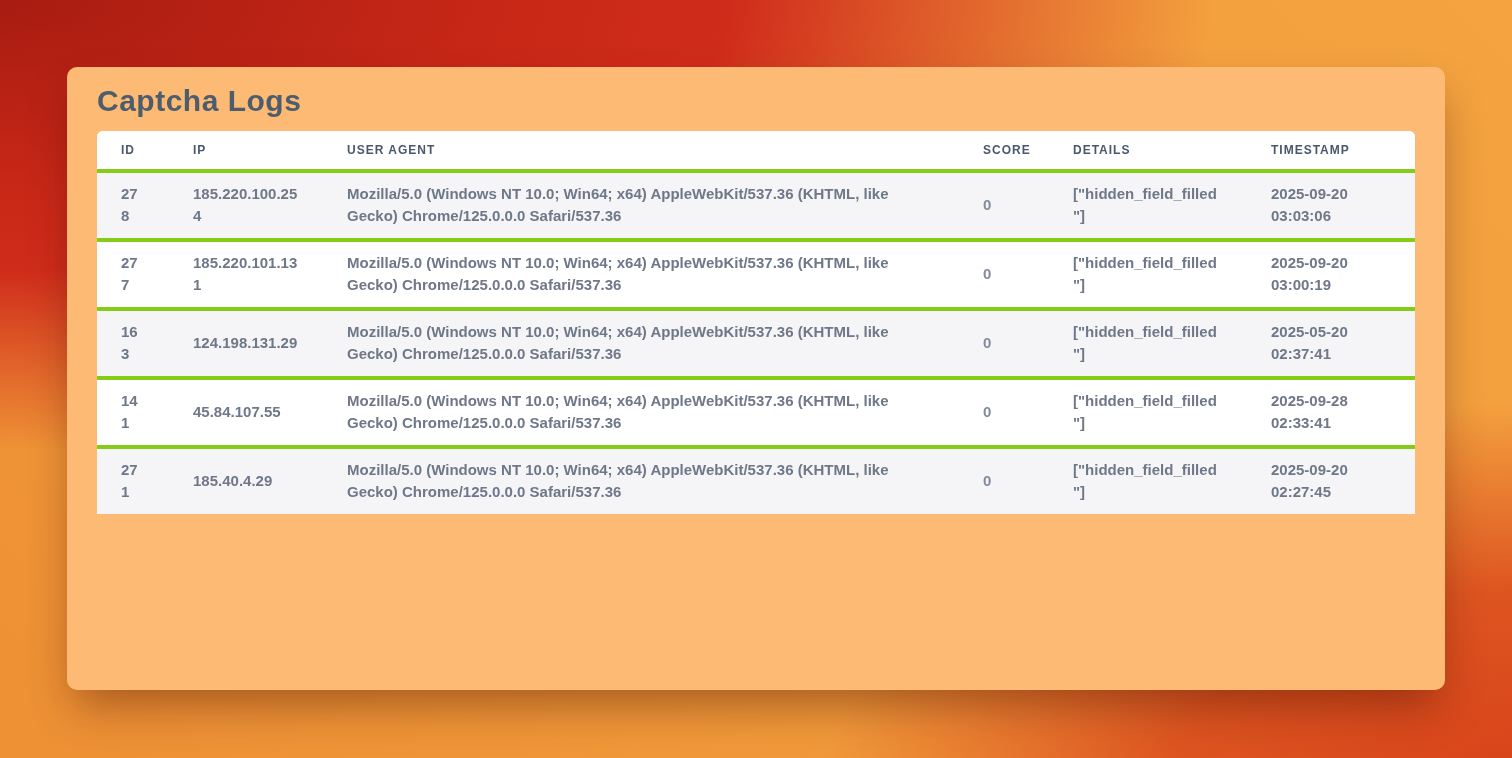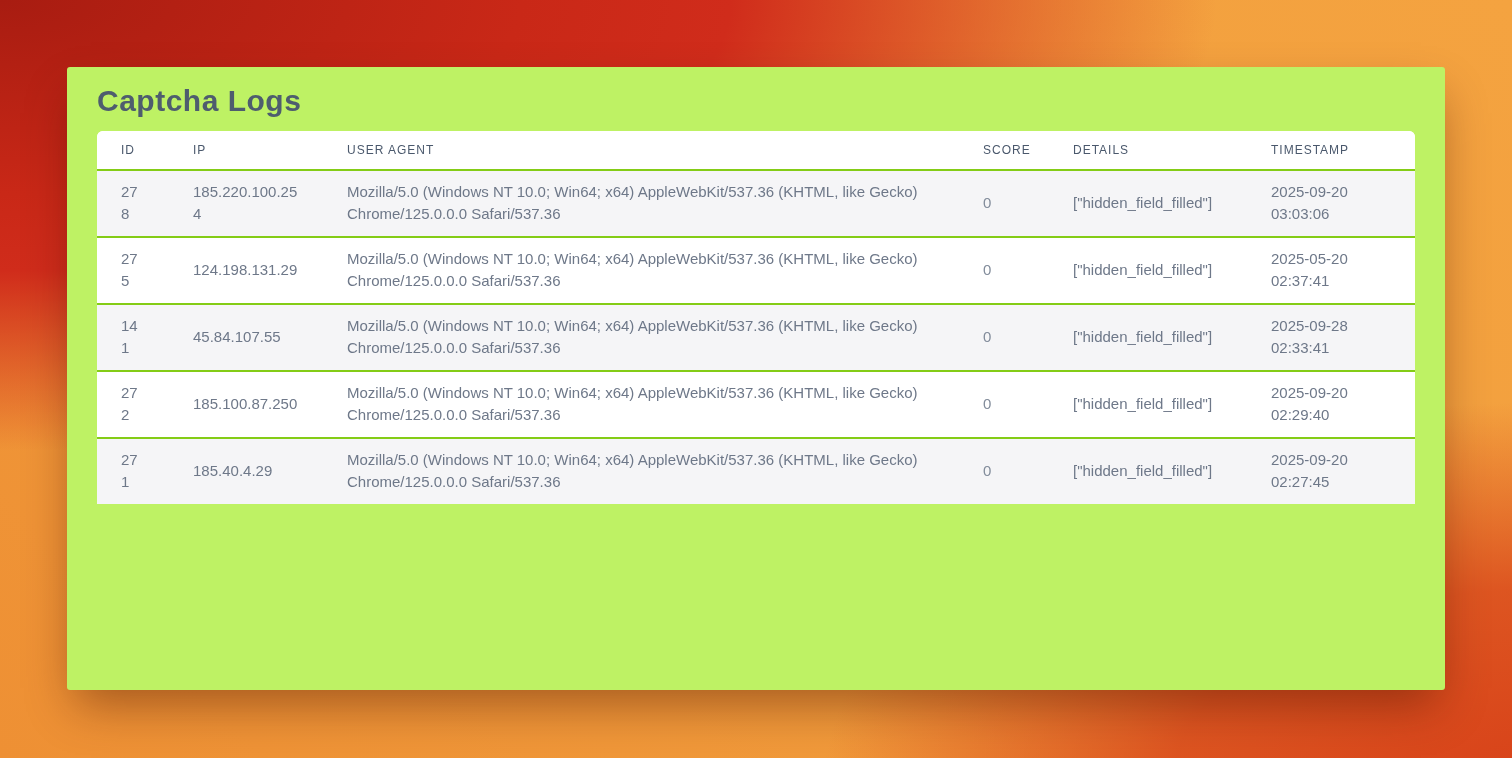--- a/index.html
+++ b/index.html
@@ -18,22 +18,22 @@
       linear-gradient(45deg, #ee9034 0%, #f29e3d 55%, #f4a340 100%);
     position: relative;
   }
 
   .panel {
     position: absolute;
     left: 67px;
     top: 67px;
     right: 67px;
     bottom: 68px;
-    background: #bef264;
-    border-radius: 3px;
+    background: #fdba74;
+    border-radius: 10px;
     box-shadow: 0 22px 45px -8px rgba(70, 15, 0, 0.45);
     overflow: hidden;
   }
 
   .page-title {
     margin: 16px 30px 12px 30px;
     font-size: 30px;
     line-height: 36px;
     font-weight: 600;
     letter-spacing: 0.5px;
@@ -51,29 +51,29 @@
     width: 100%;
     border-collapse: collapse;
     table-layout: fixed;
   }
 
   thead th {
     background: #ffffff;
     text-align: left;
     font-size: 12px;
     line-height: 14px;
-    font-weight: 400;
+    font-weight: 700;
     letter-spacing: 1px;
     text-transform: uppercase;
     color: #4a586c;
     padding: 12px 24px;
     white-space: nowrap;
   }
 
-  tbody tr { border-top: 2px solid #84cc16; }
+  tbody tr { border-top: 4px solid #84cc16; font-weight: bold; }
   tbody tr:nth-child(odd)  { background: #f5f5f7; }
   tbody tr:nth-child(even) { background: #ffffff; }
 
   tbody td {
     padding: 10px 24px 11px 24px;
     font-size: 15px;
     line-height: 22px;
     color: #6e7889;
     vertical-align: middle;
     word-wrap: break-word;
@@ -117,44 +117,44 @@
       <tbody>
           <tr>
     <td>278</td>
     <td>185.220.100.254</td>
     <td>Mozilla/5.0 (Windows NT 10.0; Win64; x64) AppleWebKit/537.36 (KHTML, like Gecko) Chrome/125.0.0.0 Safari/537.36</td>
     <td class="score-cell">0</td>
     <td>["hidden_field_filled"]</td>
     <td>2025-09-20 03:03:06</td>
   </tr>
           <tr>
-    <td>275</td>
+    <td>277</td>
+    <td>185.220.101.131</td>
+    <td>Mozilla/5.0 (Windows NT 10.0; Win64; x64) AppleWebKit/537.36 (KHTML, like Gecko) Chrome/125.0.0.0 Safari/537.36</td>
+    <td class="score-cell">0</td>
+    <td>["hidden_field_filled"]</td>
+    <td>2025-09-20 03:00:19</td>
+  </tr>
+          <tr>
+    <td>163</td>
     <td>124.198.131.29</td>
     <td>Mozilla/5.0 (Windows NT 10.0; Win64; x64) AppleWebKit/537.36 (KHTML, like Gecko) Chrome/125.0.0.0 Safari/537.36</td>
     <td class="score-cell">0</td>
     <td>["hidden_field_filled"]</td>
     <td>2025-05-20 02:37:41</td>
   </tr>
           <tr>
     <td>141</td>
     <td>45.84.107.55</td>
     <td>Mozilla/5.0 (Windows NT 10.0; Win64; x64) AppleWebKit/537.36 (KHTML, like Gecko) Chrome/125.0.0.0 Safari/537.36</td>
     <td class="score-cell">0</td>
     <td>["hidden_field_filled"]</td>
     <td>2025-09-28 02:33:41</td>
   </tr>
           <tr>
-    <td>272</td>
-    <td>185.100.87.250</td>
-    <td>Mozilla/5.0 (Windows NT 10.0; Win64; x64) AppleWebKit/537.36 (KHTML, like Gecko) Chrome/125.0.0.0 Safari/537.36</td>
-    <td class="score-cell">0</td>
-    <td>["hidden_field_filled"]</td>
-    <td>2025-09-20 02:29:40</td>
-  </tr>
-          <tr>
     <td>271</td>
     <td>185.40.4.29</td>
     <td>Mozilla/5.0 (Windows NT 10.0; Win64; x64) AppleWebKit/537.36 (KHTML, like Gecko) Chrome/125.0.0.0 Safari/537.36</td>
     <td class="score-cell">0</td>
     <td>["hidden_field_filled"]</td>
     <td>2025-09-20 02:27:45</td>
   </tr>
         </tbody>
     </table>
   </div>

